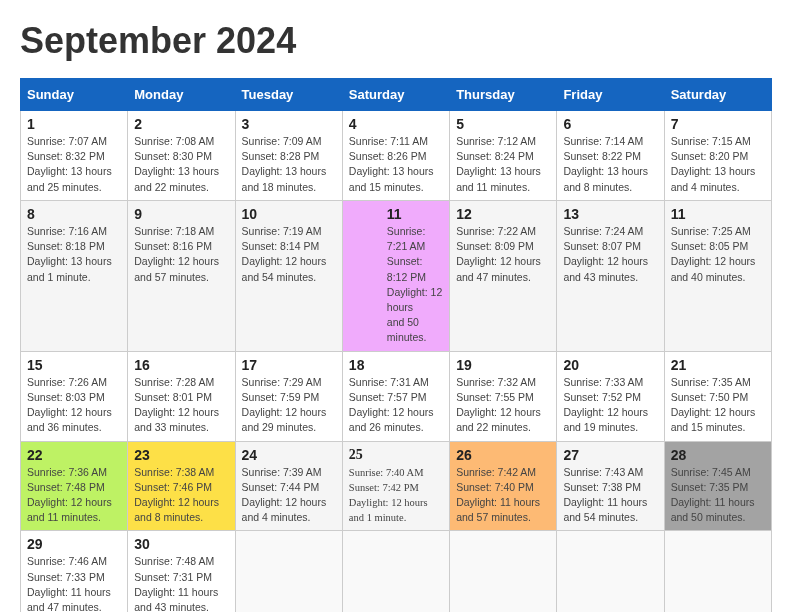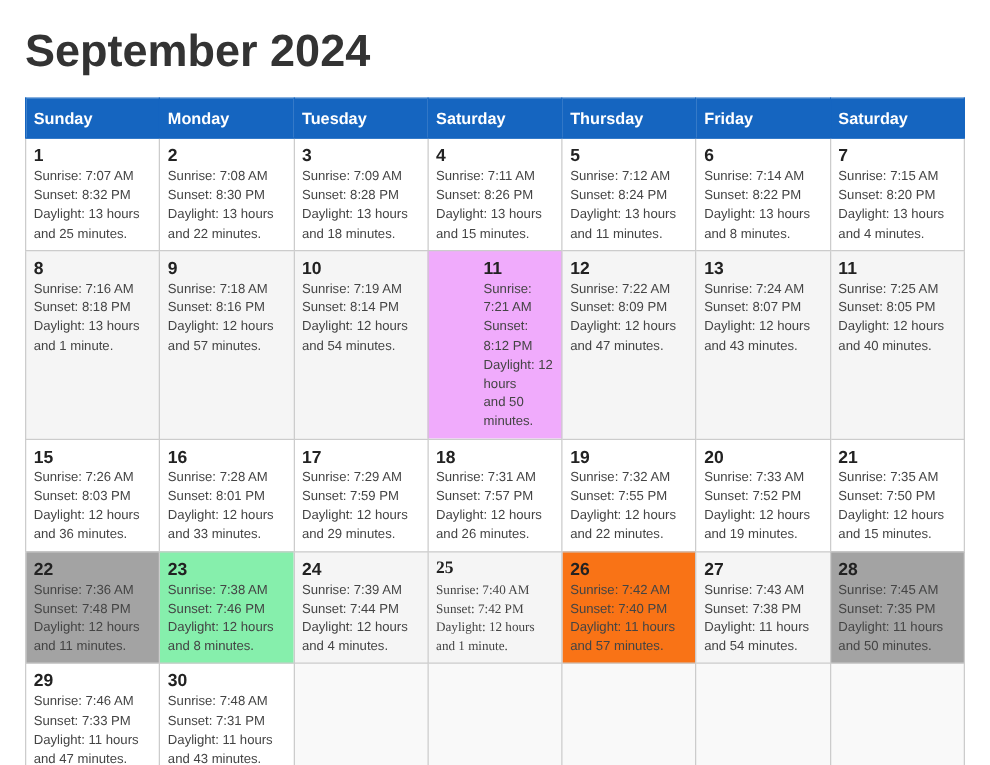--- a/index.html
+++ b/index.html
@@ -201,37 +201,37 @@
         <td>
           <span class="day-num">20</span>
           <div class="day-info">Sunrise: 7:33 AM<br>Sunset: 7:52 PM<br>Daylight: 12 hours<br>and 19 minutes.</div>
         </td>
         <td>
           <span class="day-num">21</span>
           <div class="day-info">Sunrise: 7:35 AM<br>Sunset: 7:50 PM<br>Daylight: 12 hours<br>and 15 minutes.</div>
         </td>
       </tr>
       <tr style="background: rgb(245, 245, 245);">
-        <td style="background: #a3a3a3;">
+        <td style="background: #bef264;">
           <span class="day-num">22</span>
           <div class="day-info">Sunrise: 7:36 AM<br>Sunset: 7:48 PM<br>Daylight: 12 hours<br>and 11 minutes.</div>
         </td>
-        <td style="background: #86efac;">
+        <td style="background: #fde047;">
           <span class="day-num">23</span>
           <div class="day-info">Sunrise: 7:38 AM<br>Sunset: 7:46 PM<br>Daylight: 12 hours<br>and 8 minutes.</div>
         </td>
         <td style="background: rgb(245, 245, 245);">
           <span class="day-num">24</span>
           <div class="day-info">Sunrise: 7:39 AM<br>Sunset: 7:44 PM<br>Daylight: 12 hours<br>and 4 minutes.</div>
         </td>
         <td style="background: rgb(245, 245, 245); font-family: Liberation Serif, serif;">
           <span class="day-num">25</span>
           <div class="day-info">Sunrise: 7:40 AM<br>Sunset: 7:42 PM<br>Daylight: 12 hours<br>and 1 minute.</div>
         </td>
-        <td style="background: #f97316;">
+        <td style="background: #fdba74;">
           <span class="day-num">26</span>
           <div class="day-info">Sunrise: 7:42 AM<br>Sunset: 7:40 PM<br>Daylight: 11 hours<br>and 57 minutes.</div>
         </td>
         <td style="background: rgb(245, 245, 245);">
           <span class="day-num">27</span>
           <div class="day-info">Sunrise: 7:43 AM<br>Sunset: 7:38 PM<br>Daylight: 11 hours<br>and 54 minutes.</div>
         </td>
         <td style="background: #a3a3a3;">
           <span class="day-num">28</span>
           <div class="day-info">Sunrise: 7:45 AM<br>Sunset: 7:35 PM<br>Daylight: 11 hours<br>and 50 minutes.</div>

